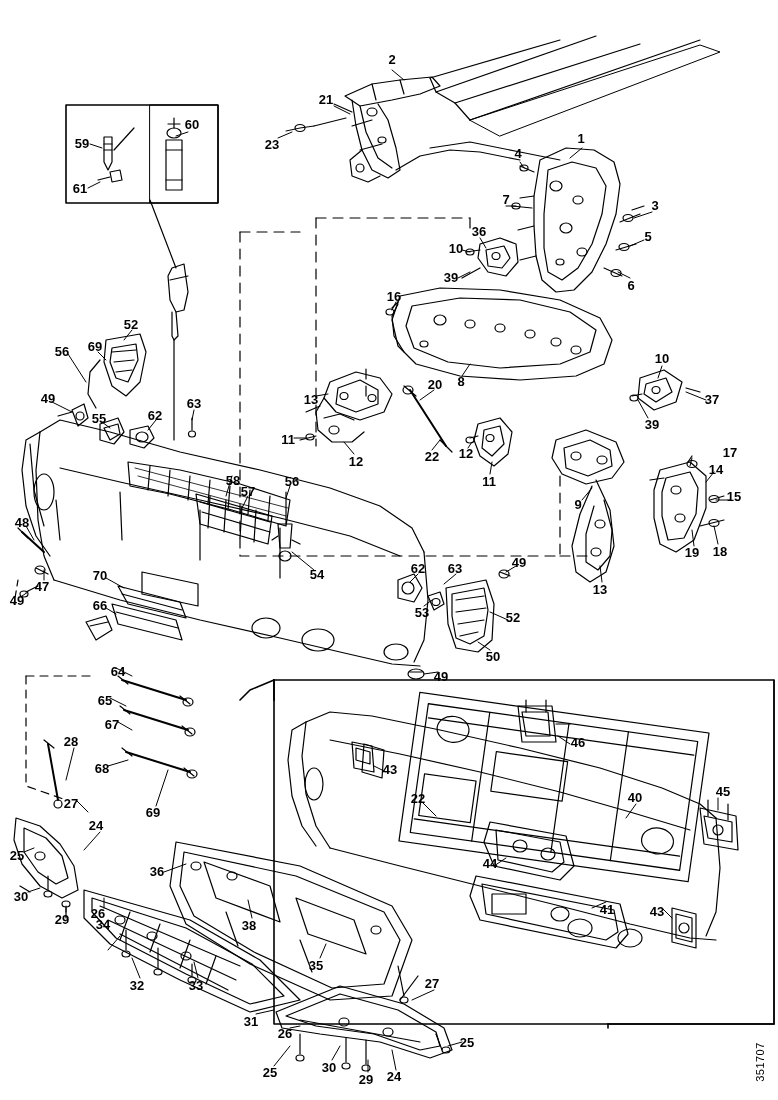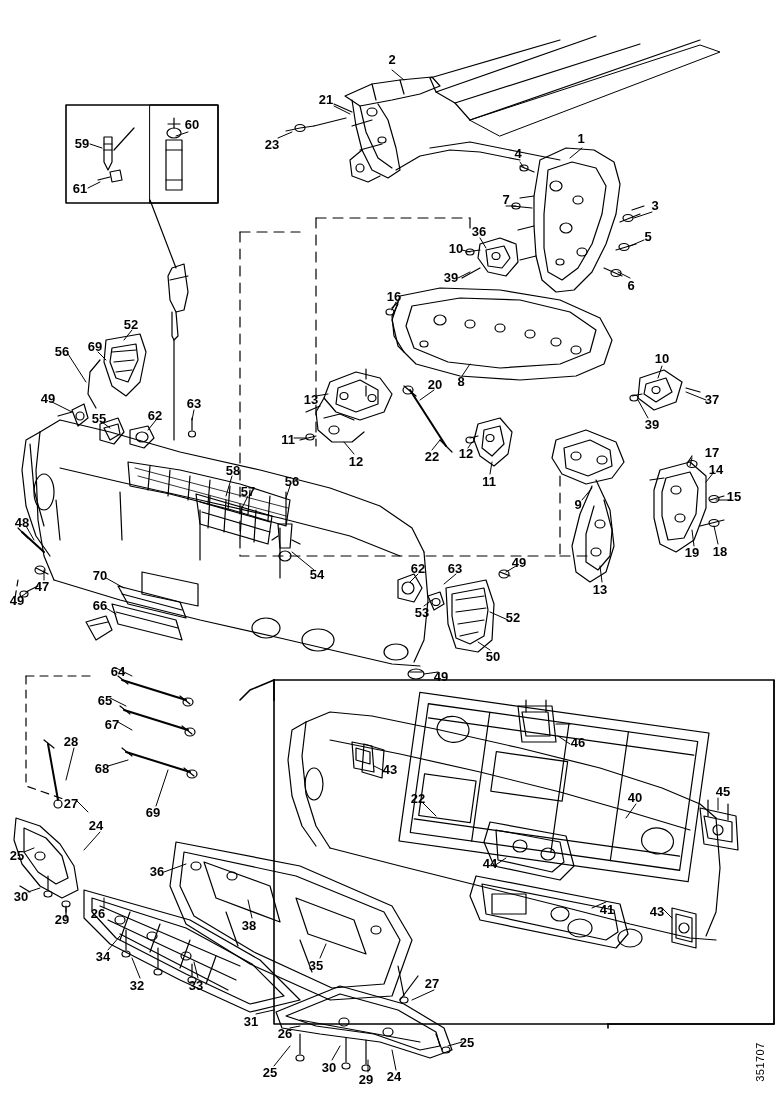--- a/index.html
+++ b/index.html
@@ -512,37 +512,37 @@
   <div class="callout" style="left:652px; top:424px;">39</div>
   <div class="callout" style="left:461px; top:381px;">8</div>
   <div class="callout" style="left:435px; top:384px;">20</div>
   <div class="callout" style="left:311px; top:399px;">13</div>
   <div class="callout" style="left:288px; top:439px;">11</div>
   <div class="callout" style="left:356px; top:461px;">12</div>
   <div class="callout" style="left:432px; top:456px;">22</div>
   <div class="callout" style="left:466px; top:453px;">12</div>
   <div class="callout" style="left:489px; top:481px;">11</div>
   <div class="callout" style="left:578px; top:504px;">9</div>
-  <div class="callout" style="left:712px; top:452px;">17</div>
+  <div class="callout" style="left:730px; top:452px;">17</div>
   <div class="callout" style="left:716px; top:469px;">14</div>
   <div class="callout" style="left:734px; top:496px;">15</div>
   <div class="callout" style="left:692px; top:552px;">19</div>
   <div class="callout" style="left:720px; top:551px;">18</div>
   <div class="callout" style="left:600px; top:589px;">13</div>
   <div class="callout" style="left:82px;  top:143px;">59</div>
   <div class="callout" style="left:192px; top:124px;">60</div>
   <div class="callout" style="left:80px;  top:188px;">61</div>
   <div class="callout" style="left:131px; top:324px;">52</div>
   <div class="callout" style="left:95px;  top:346px;">69</div>
   <div class="callout" style="left:62px;  top:351px;">56</div>
   <div class="callout" style="left:48px;  top:398px;">49</div>
   <div class="callout" style="left:99px;  top:418px;">55</div>
   <div class="callout" style="left:155px; top:415px;">62</div>
   <div class="callout" style="left:194px; top:403px;">63</div>
-  <div class="callout" style="left:233px; top:470px;">58</div>
+  <div class="callout" style="left:233px; top:480px;">58</div>
   <div class="callout" style="left:248px; top:491px;">57</div>
   <div class="callout" style="left:292px; top:481px;">56</div>
   <div class="callout" style="left:22px;  top:522px;">48</div>
   <div class="callout" style="left:42px;  top:586px;">47</div>
   <div class="callout" style="left:17px;  top:600px;">49</div>
   <div class="callout" style="left:317px; top:574px;">54</div>
   <div class="callout" style="left:418px; top:568px;">62</div>
   <div class="callout" style="left:455px; top:568px;">63</div>
   <div class="callout" style="left:519px; top:562px;">49</div>
   <div class="callout" style="left:422px; top:612px;">53</div>
@@ -556,21 +556,21 @@
   <div class="callout" style="left:112px; top:724px;">67</div>
   <div class="callout" style="left:102px; top:768px;">68</div>
   <div class="callout" style="left:153px; top:812px;">69</div>
   <div class="callout" style="left:71px;  top:741px;">28</div>
   <div class="callout" style="left:71px;  top:803px;">27</div>
   <div class="callout" style="left:96px;  top:825px;">24</div>
   <div class="callout" style="left:17px;  top:855px;">25</div>
   <div class="callout" style="left:21px;  top:896px;">30</div>
   <div class="callout" style="left:62px;  top:919px;">29</div>
   <div class="callout" style="left:98px;  top:913px;">26</div>
-  <div class="callout" style="left:103px; top:956px;">34</div>
+  <div class="callout" style="left:103px; top:924px;">34</div>
   <div class="callout" style="left:137px; top:985px;text-align:right;">32</div>
   <div class="callout" style="left:196px; top:985px;">33</div>
   <div class="callout" style="left:157px; top:871px;">36</div>
   <div class="callout" style="left:249px; top:925px;">38</div>
   <div class="callout" style="left:316px; top:965px;">35</div>
   <div class="callout" style="left:251px; top:1021px;">31</div>
   <div class="callout" style="left:285px; top:1033px;">26</div>
   <div class="callout" style="left:270px; top:1072px;">25</div>
   <div class="callout" style="left:329px; top:1067px;">30</div>
   <div class="callout" style="left:366px; top:1079px;">29</div>

